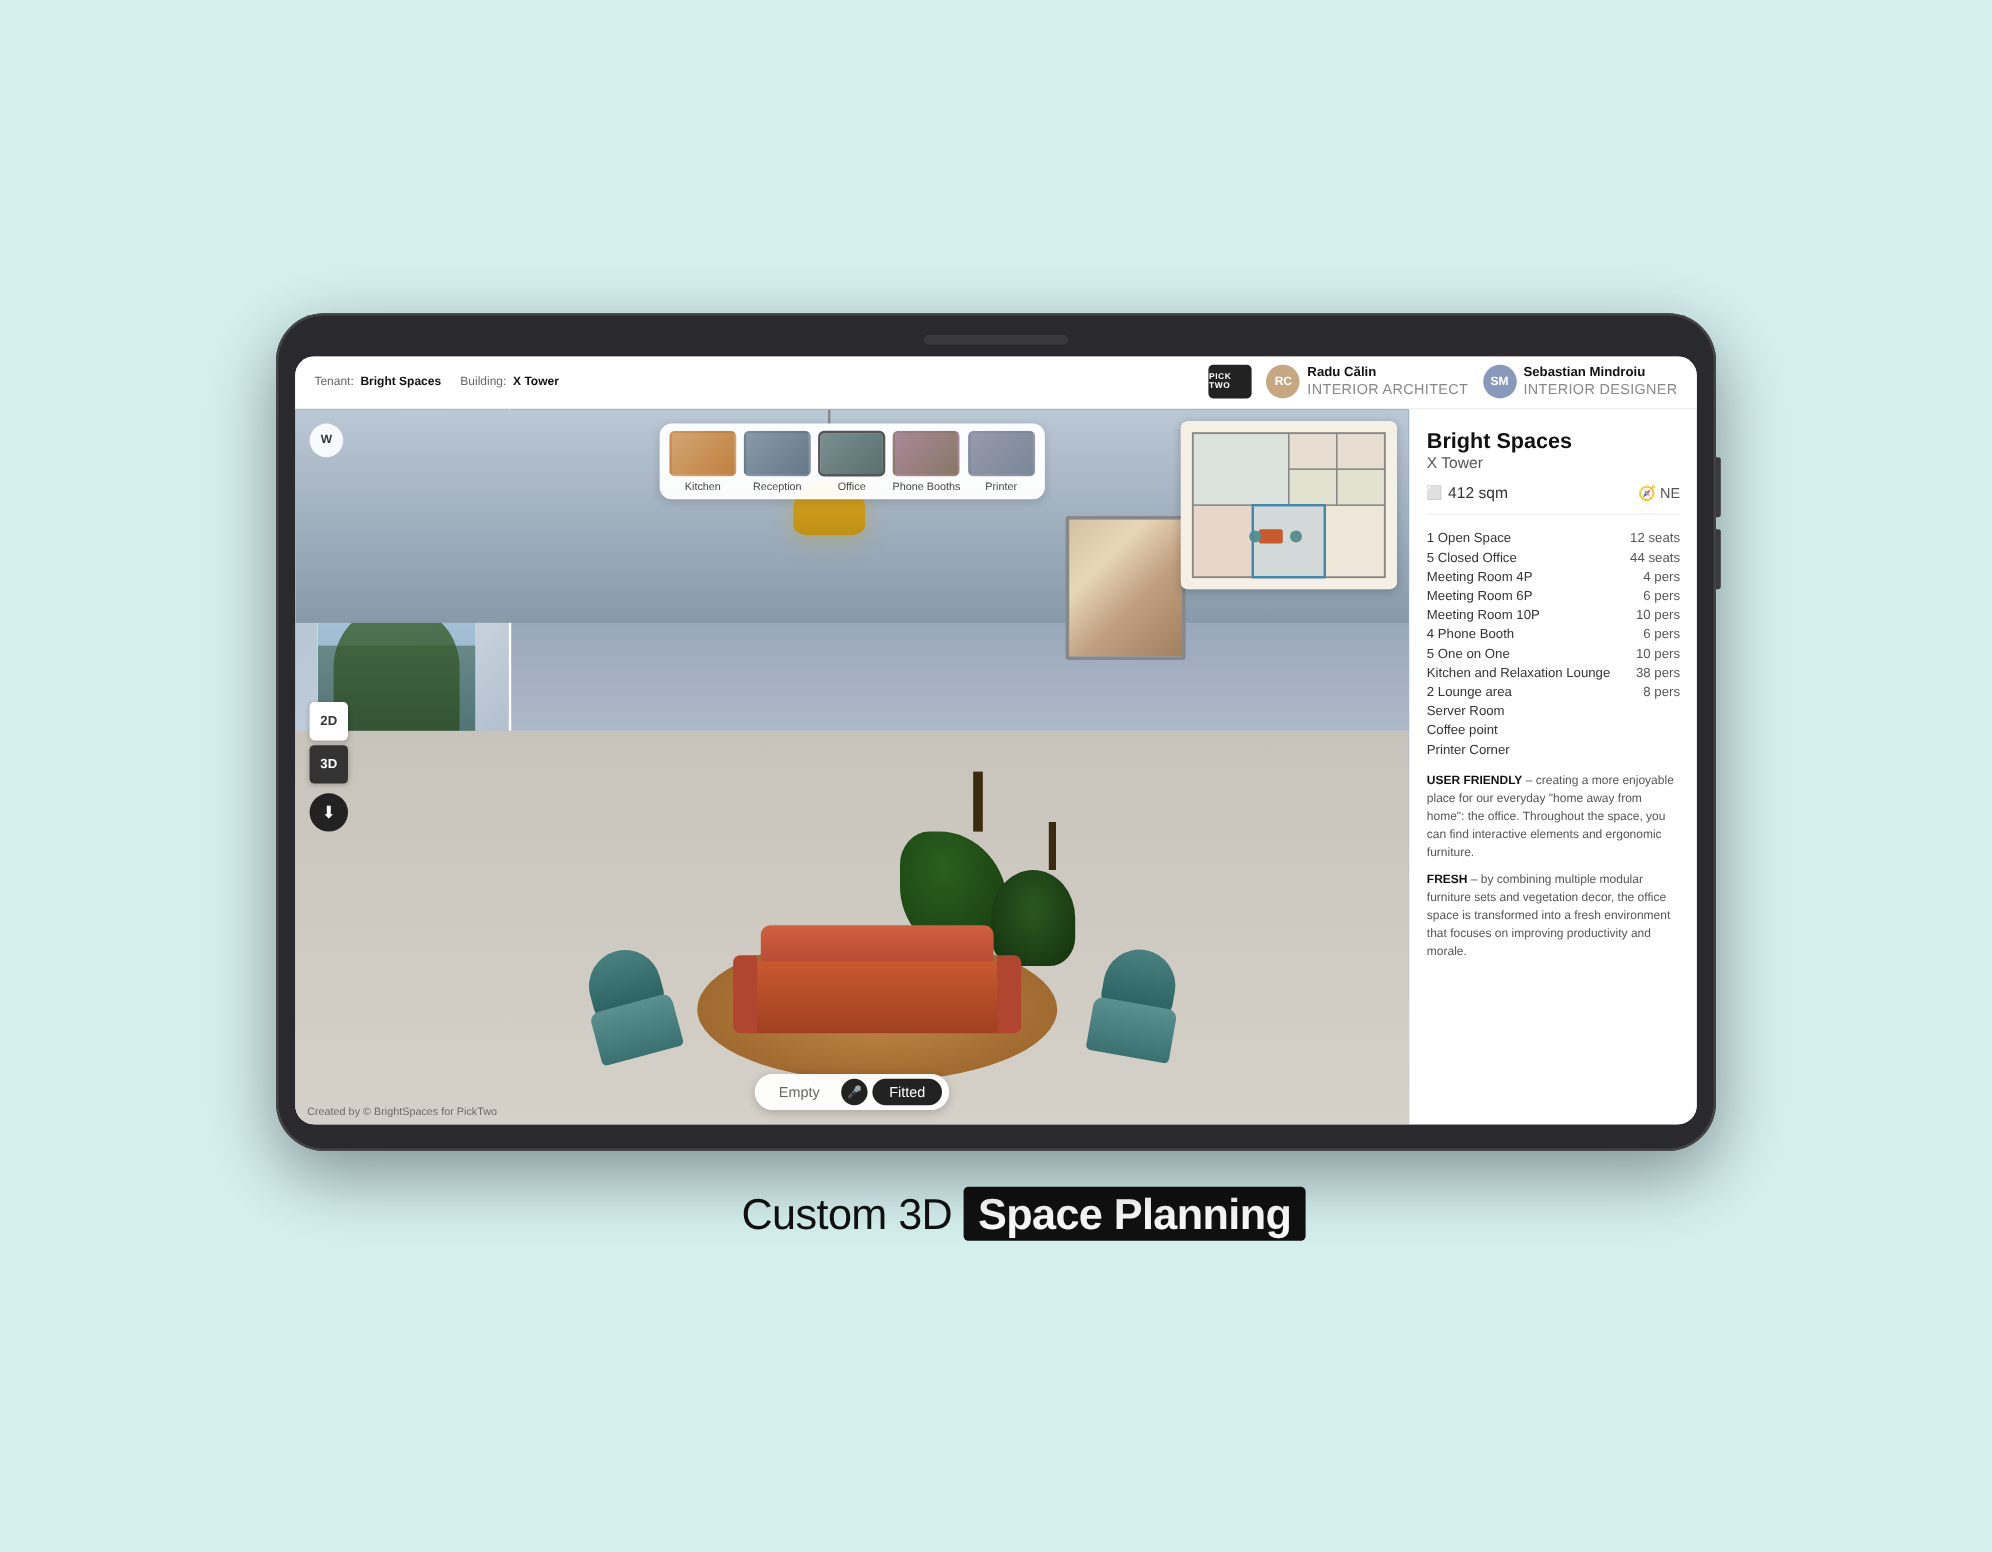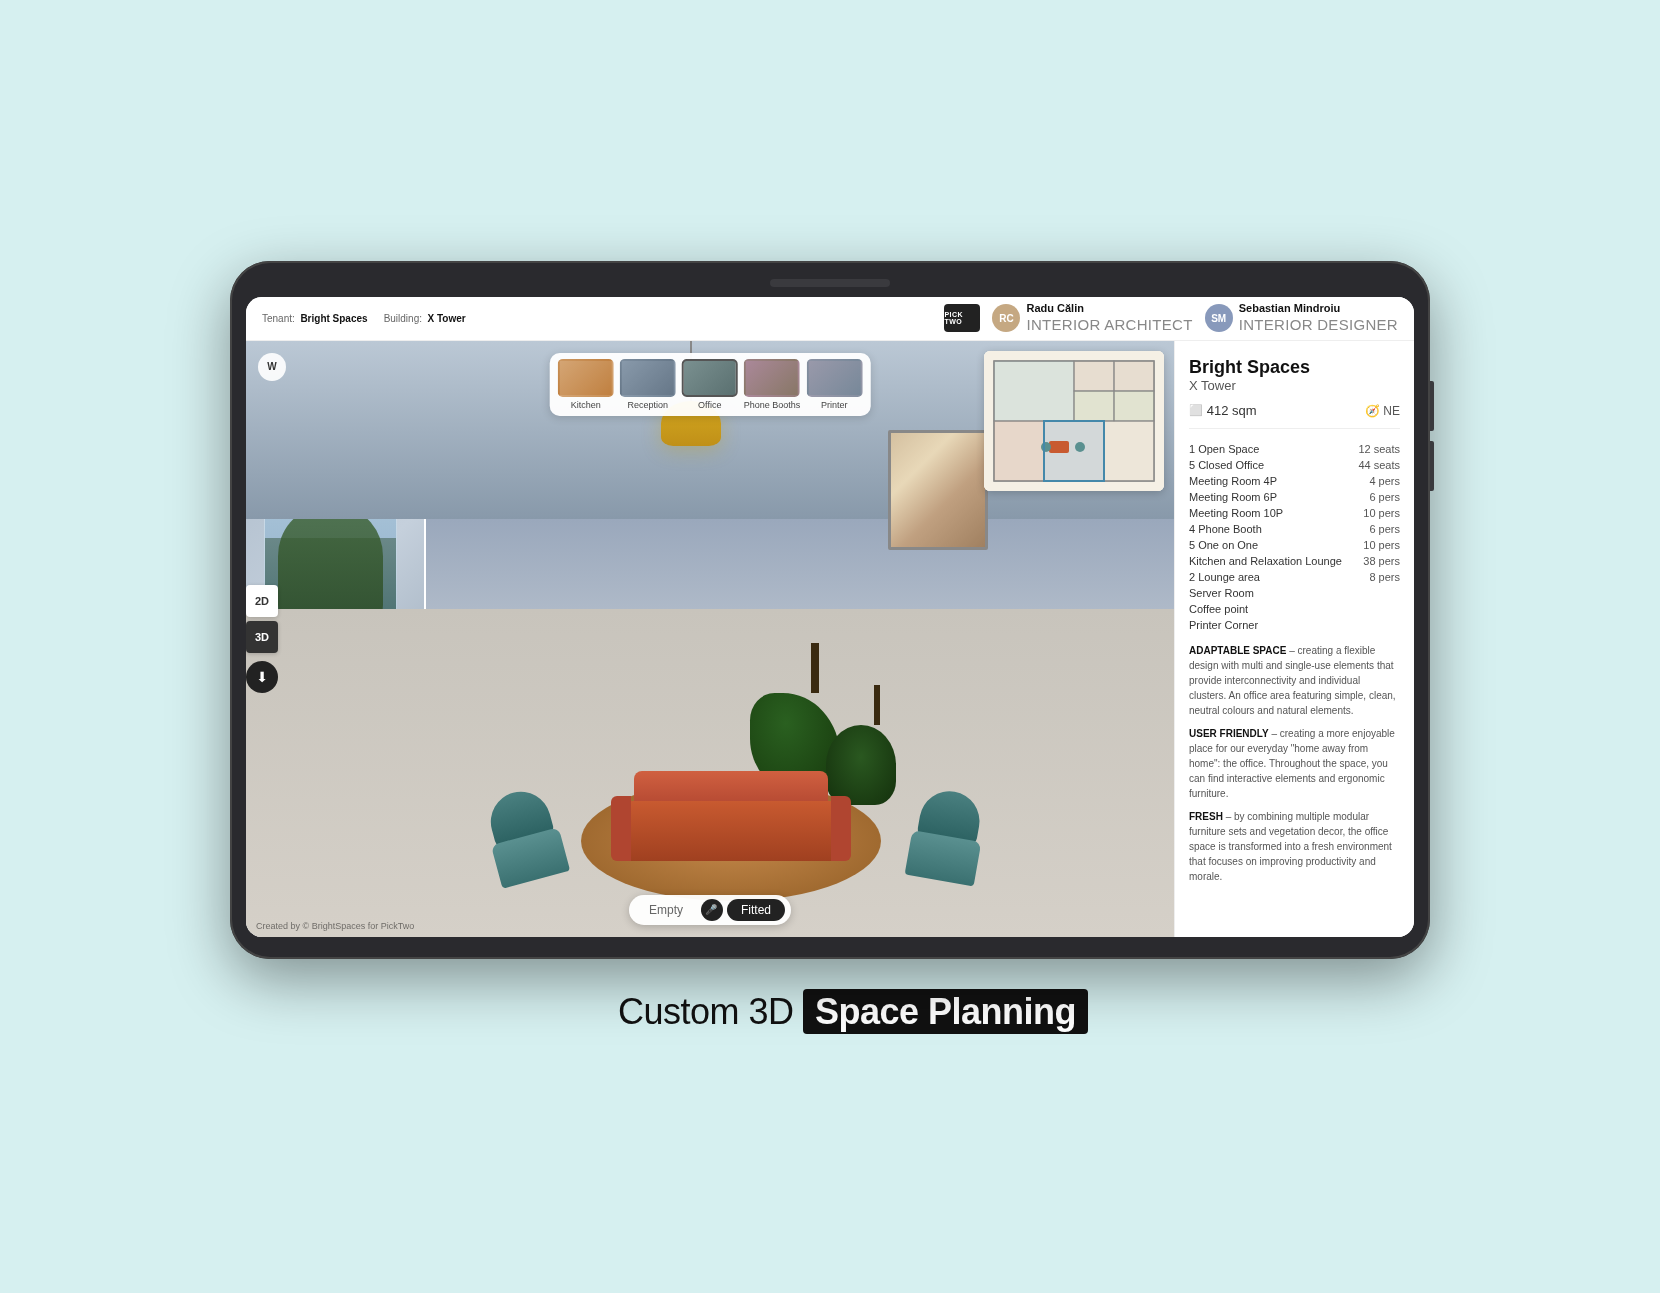--- a/index.html
+++ b/index.html
@@ -121,21 +121,21 @@
     }
 
     .user-name {
       font-size: 11px;
       font-weight: 700;
       color: #111;
       line-height: 1.2;
     }
 
     .user-role {
-      font-size: 15px;
+      font-size: 12px;
       color: #888;
       text-transform: uppercase;
       letter-spacing: 0.3px;
       line-height: 1.2;
     }
 
     
     .app-main {
       display: flex;
       flex: 1;
@@ -307,21 +307,21 @@
       transform: translateX(-50%);
       width: 100px;
       height: 40px;
       background: linear-gradient(180deg, #3a2a1a 0%, #2a1a0a 100%);
       border-radius: 4px;
     }
 
     
     .nav-controls {
       position: absolute;
-      left: 0;
+      left: 12px;
       top: 50%;
       transform: translateY(-50%);
       display: flex;
       flex-direction: column;
       gap: 4px;
       align-items: center;
     }
 
     .nav-btn {
       width: 32px;
@@ -916,21 +916,20 @@
               <span class="space-count"></span>
             </div>
             <div class="space-row">
               <span class="space-name">Printer Corner</span>
               <span class="space-count"></span>
             </div>
           </div>
 
         <div class="description-block">
 
-        <p><strong>ADAPTABLE SPACE</strong> – creating a flexible design with multi and single-use elements that provide interconnectivity and individual clusters. An office area featuring simple, clean, neutral colours and natural elements.</p>
             <p><strong>USER FRIENDLY</strong> – creating a more enjoyable place for our everyday "home away from home": the office. Throughout the space, you can find interactive elements and ergonomic furniture.</p>
             <p><strong>FRESH</strong> – by combining multiple modular furniture sets and vegetation decor, the office space is transformed into a fresh environment that focuses on improving productivity and morale.</p>
           </div>
       </div>
 
     </div>
   </div>
 </div>
 
 <div class="tagline-section">

